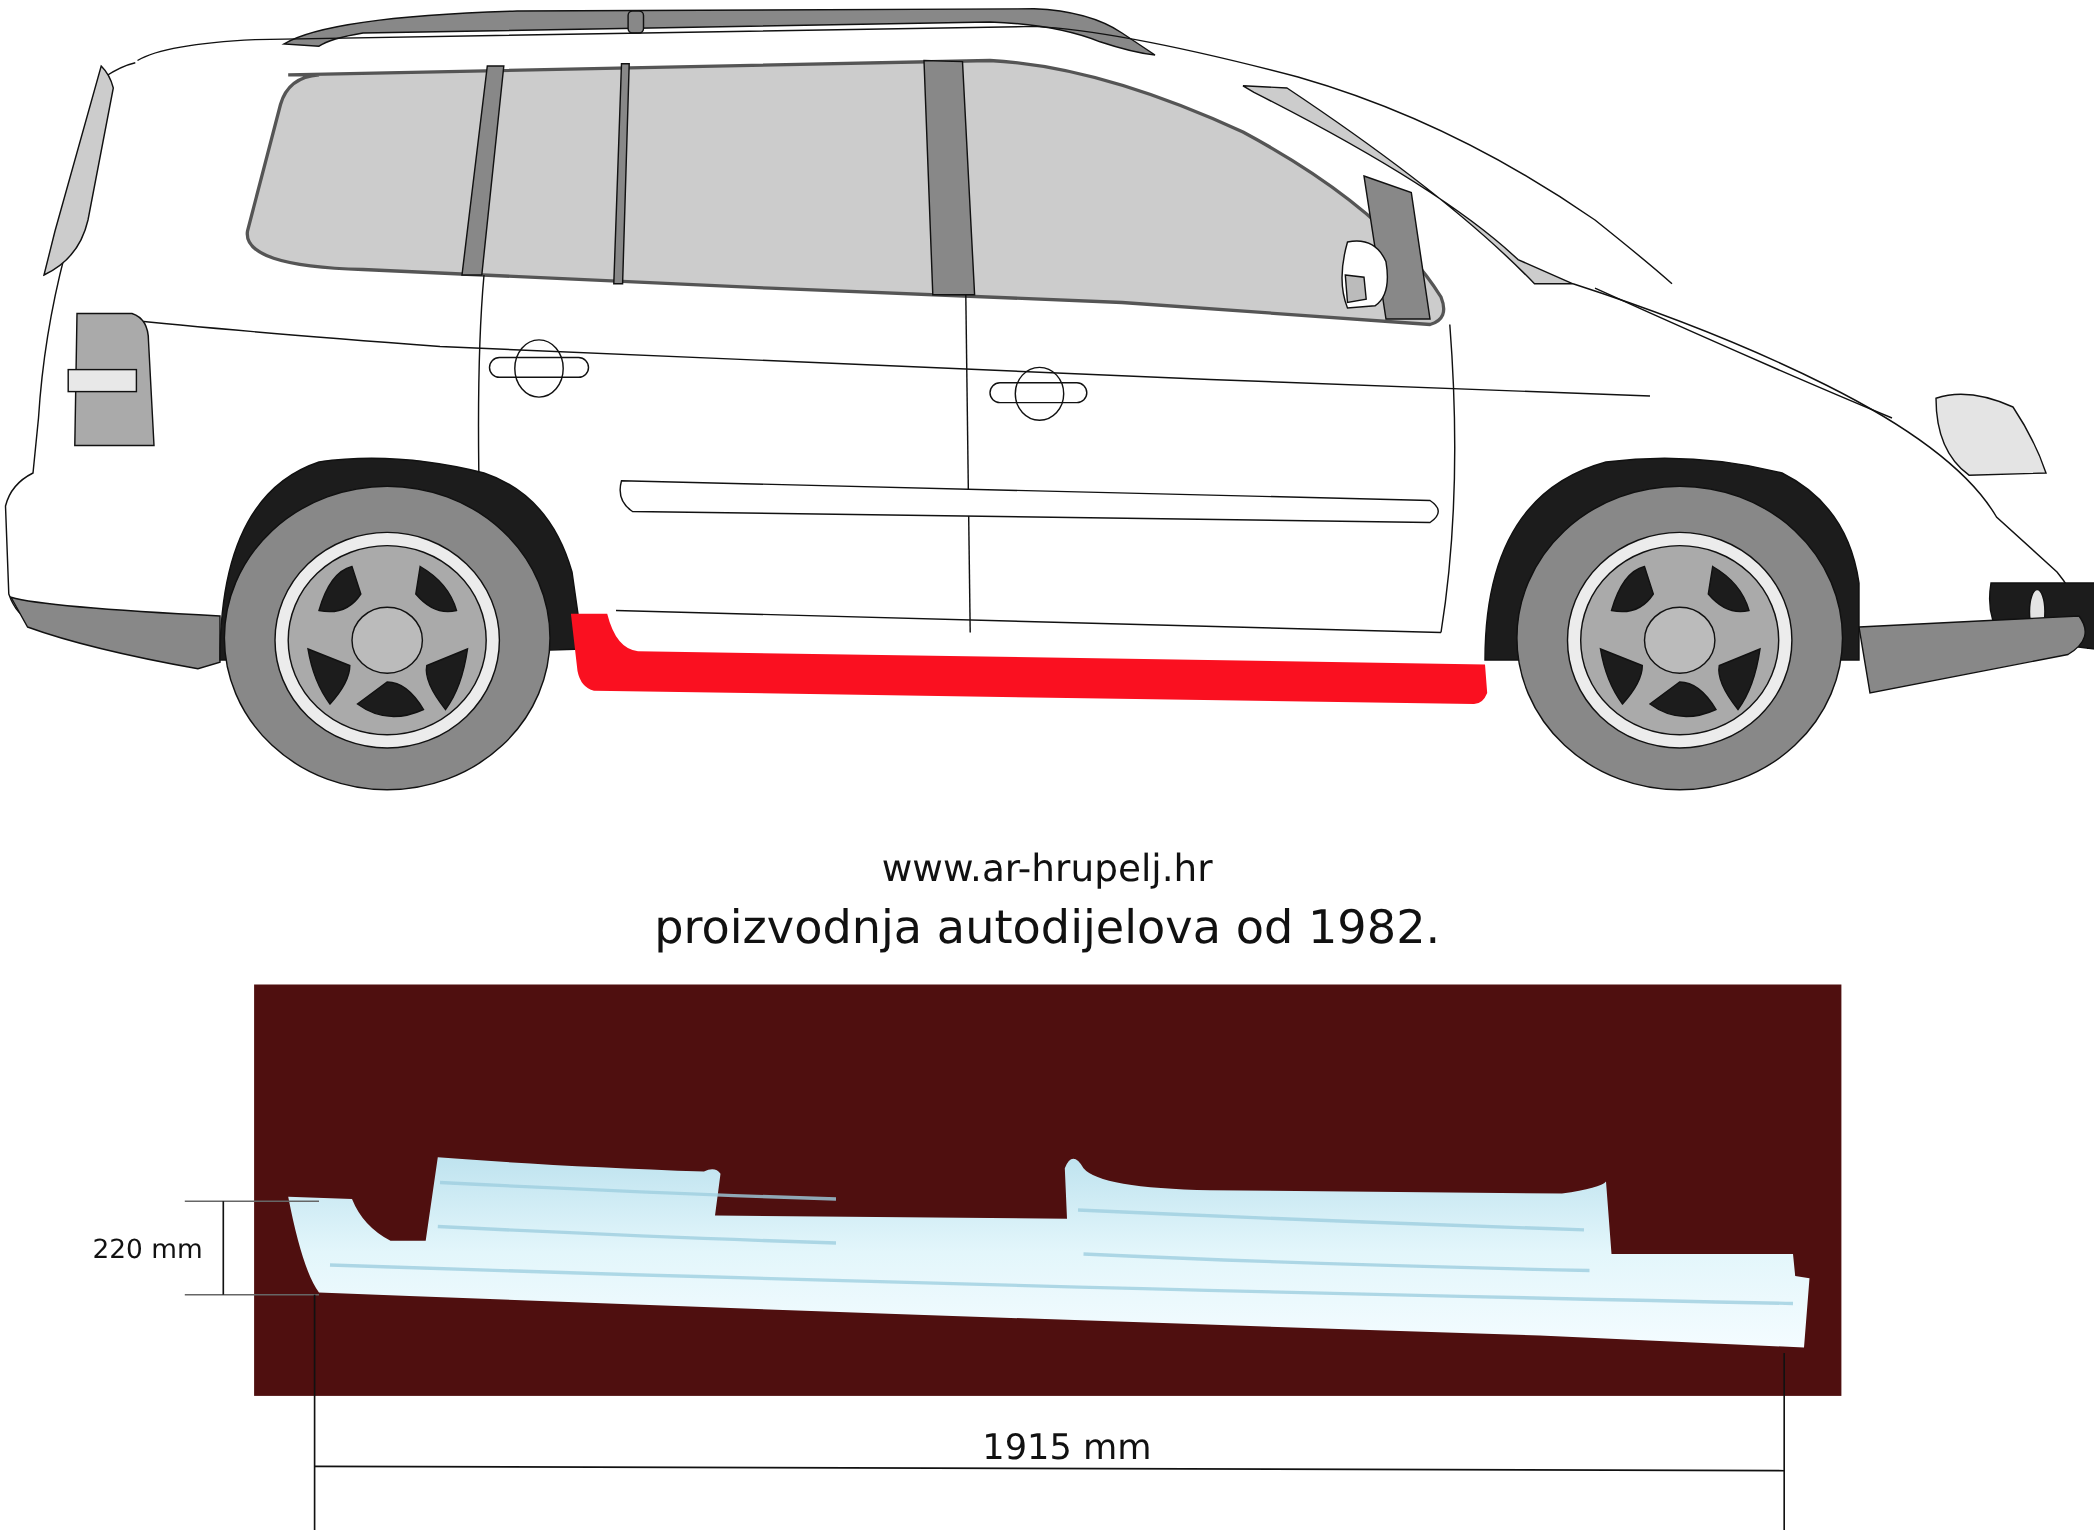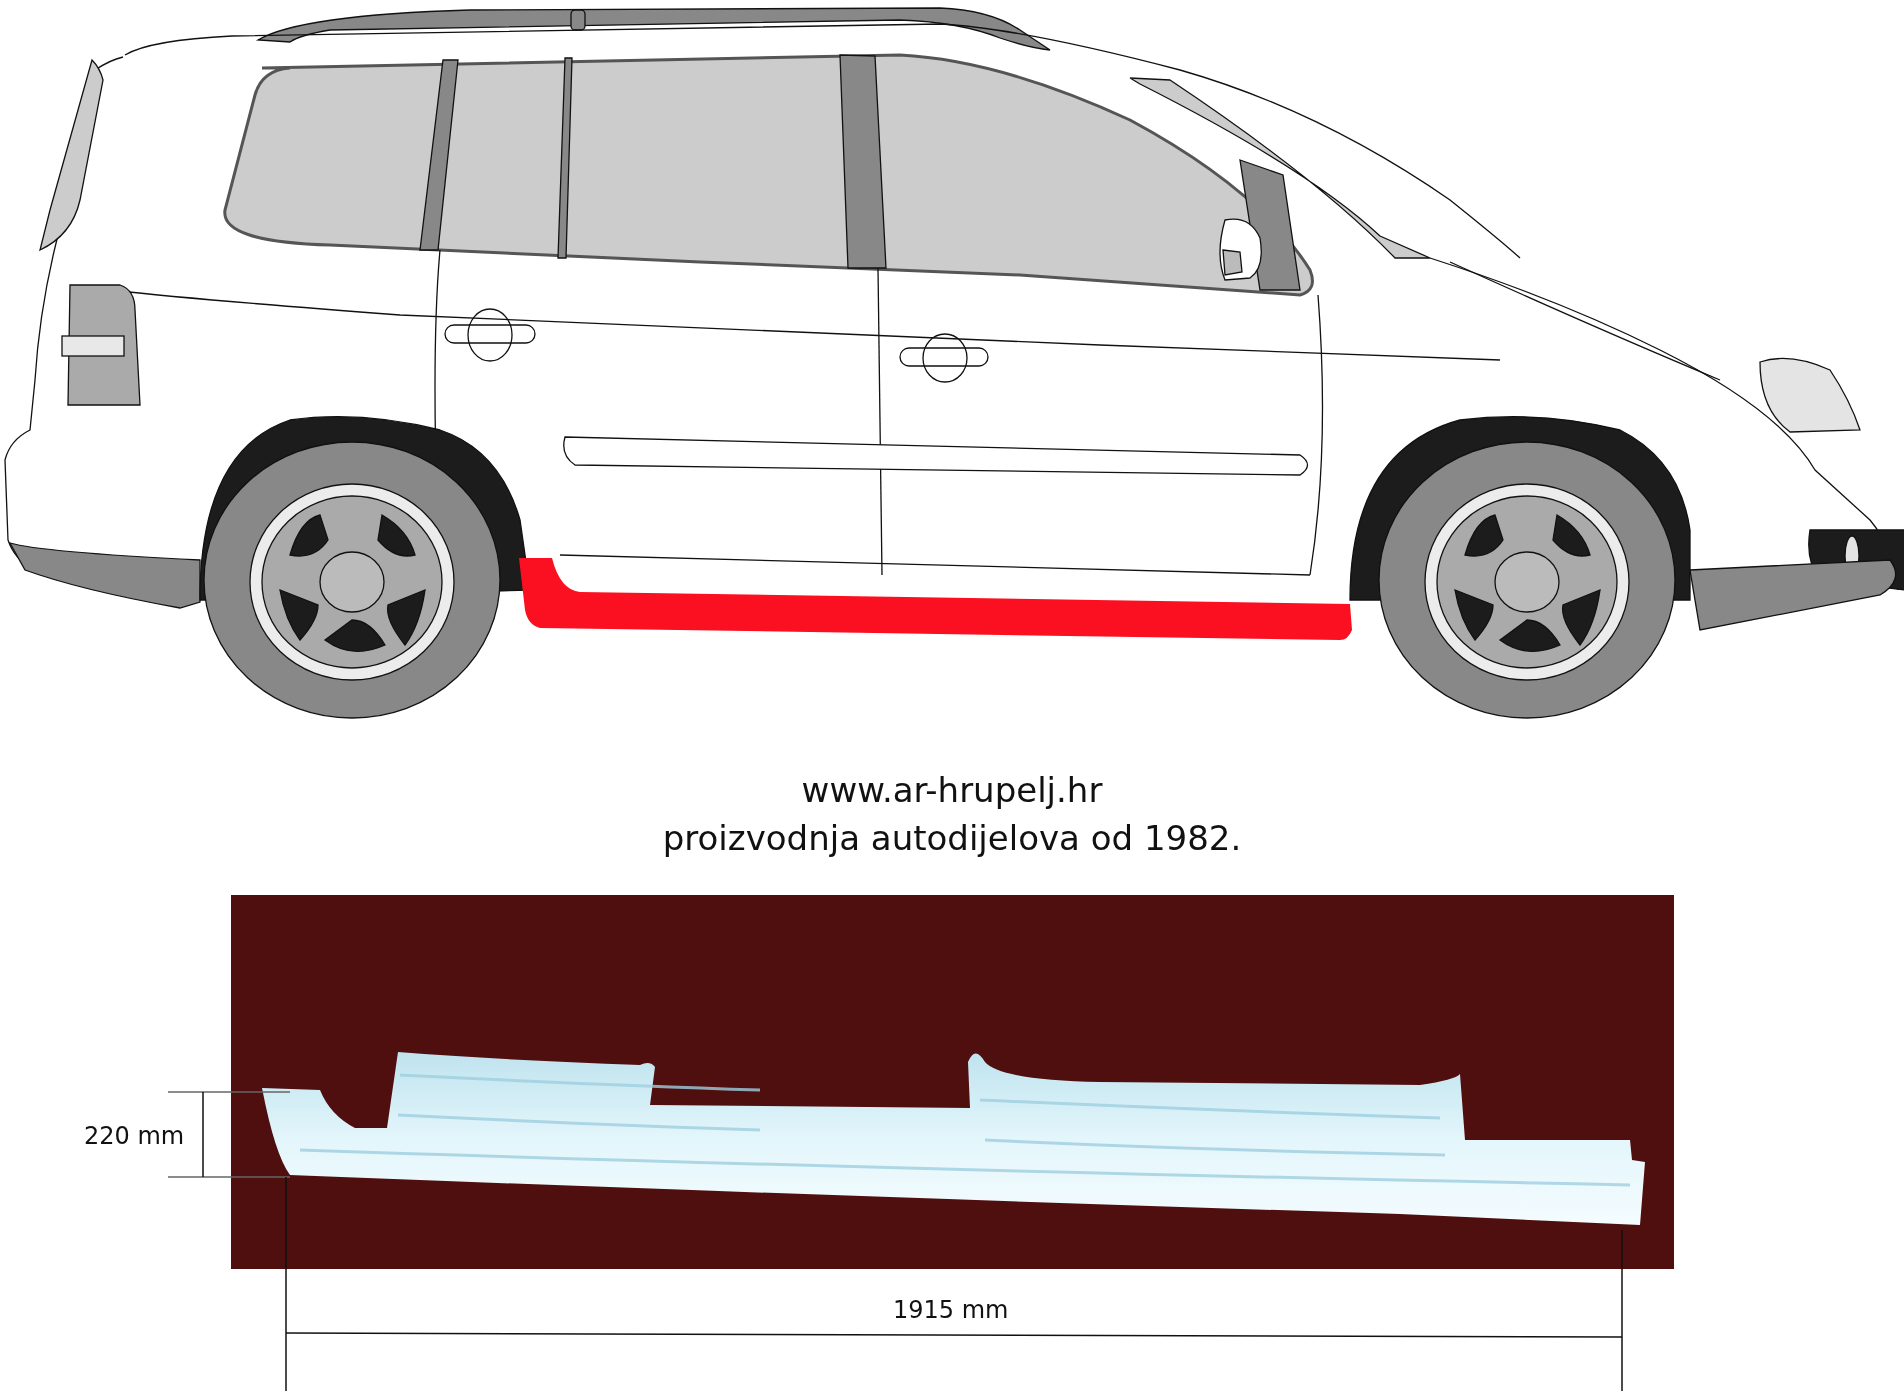--- a/index.html
+++ b/index.html
@@ -1,25 +1,25 @@
 <!DOCTYPE html>
 <html><head>
 <meta charset="utf-8">
 <style>
   html, body { margin:0; padding:0; background:#ffffff; }
   body { width:1904px; height:1391px; position:relative; overflow:hidden; font-family:"DejaVu Sans", sans-serif; }
   #car-illustration { position:absolute; left:0; top:0; width:1904px; height:740px; }
   .caption { position:absolute; left:0; width:1904px; text-align:center; color:#111; font-family:"DejaVu Sans", sans-serif; }
   #website-url { top:770px; font-size:34px; letter-spacing:0px; }
-  #tagline { top:818px; font-size:34px; }
+  #tagline { top:818px; font-size:42px; }
   #product-photo-panel { position:absolute; left:231px; top:895px; width:1443px; height:374px; background:#4f0f0f; }
   #product-svg { position:absolute; left:0; top:0; width:1904px; height:1391px; pointer-events:none; }
   .dim-label { position:absolute; font-size:24px; color:#111; font-family:"DejaVu Sans", sans-serif; }
   #height-label { left:84px; top:1122px; }
-  #length-label { left:893px; top:1296px; font-size:24px; }
+  #length-label { left:893px; top:1296px; font-size:32px; }
 </style>
 </head>
 <body>
 
 <svg id="car-illustration" viewBox="0 0 1904 740" xmlns="http://www.w3.org/2000/svg">
   <g stroke="#111" stroke-width="1.3" fill="none">
 
     <path d="M258 40 Q300 15 470 10 L940 8 Q990 10 1020 30 L1050 50 Q1030 48 1000 38 Q960 22 900 20 L330 30 Q300 35 290 42 Z" fill="#888"></path>
     <rect x="571" y="10" width="14" height="20" rx="4" fill="#888"></rect>
 

